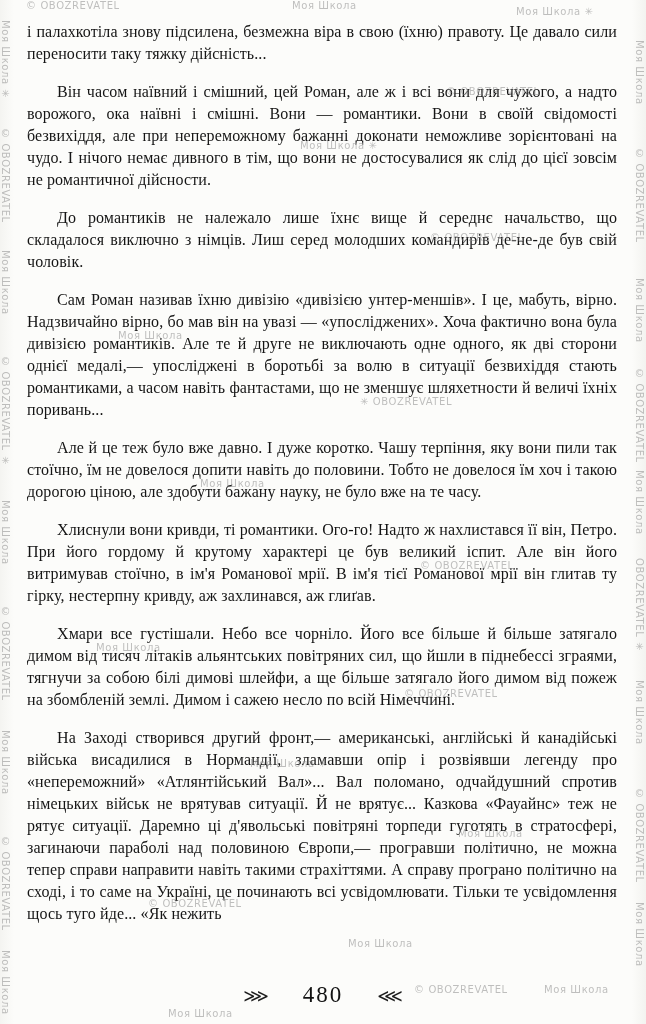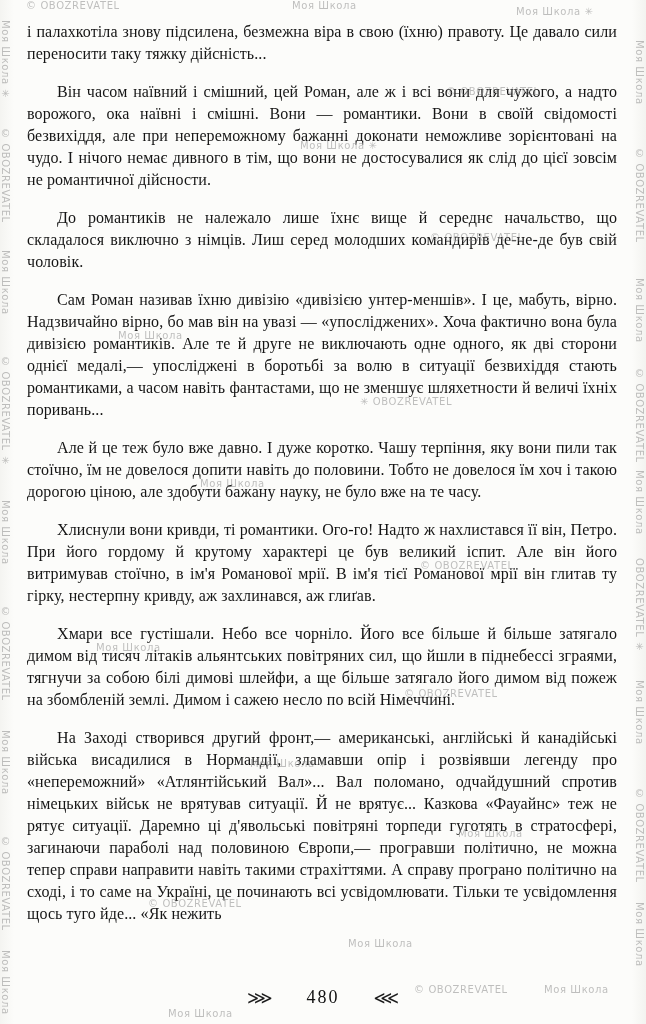--- a/index.html
+++ b/index.html
@@ -42,21 +42,21 @@
     left: 0;
     right: 0;
     bottom: 16px;
     display: flex;
     justify-content: center;
     align-items: center;
     gap: 34px;
     color: #111;
   }
   .footer .page-number {
-    font-size: 18px;
+    font-size: 23px;
     letter-spacing: 2px;
   }
   .footer .ornament {
     font-family: "DejaVu Sans", sans-serif;
     font-size: 18px;
     color: #1a1a1a;
   }
   .wm {
     position: absolute;
     font-family: "DejaVu Sans", sans-serif;

